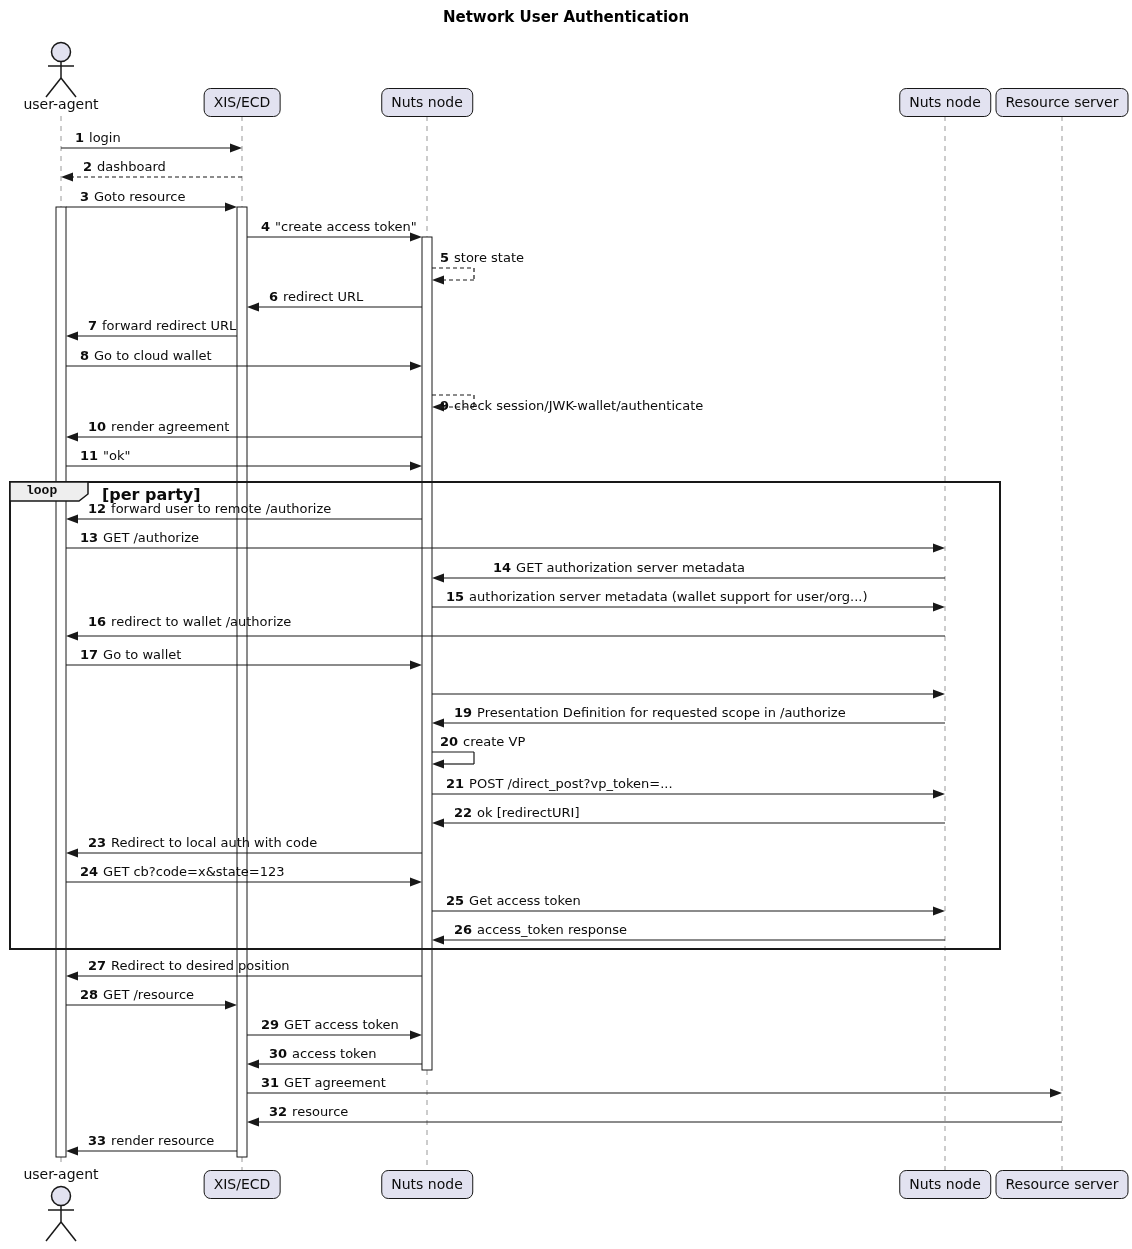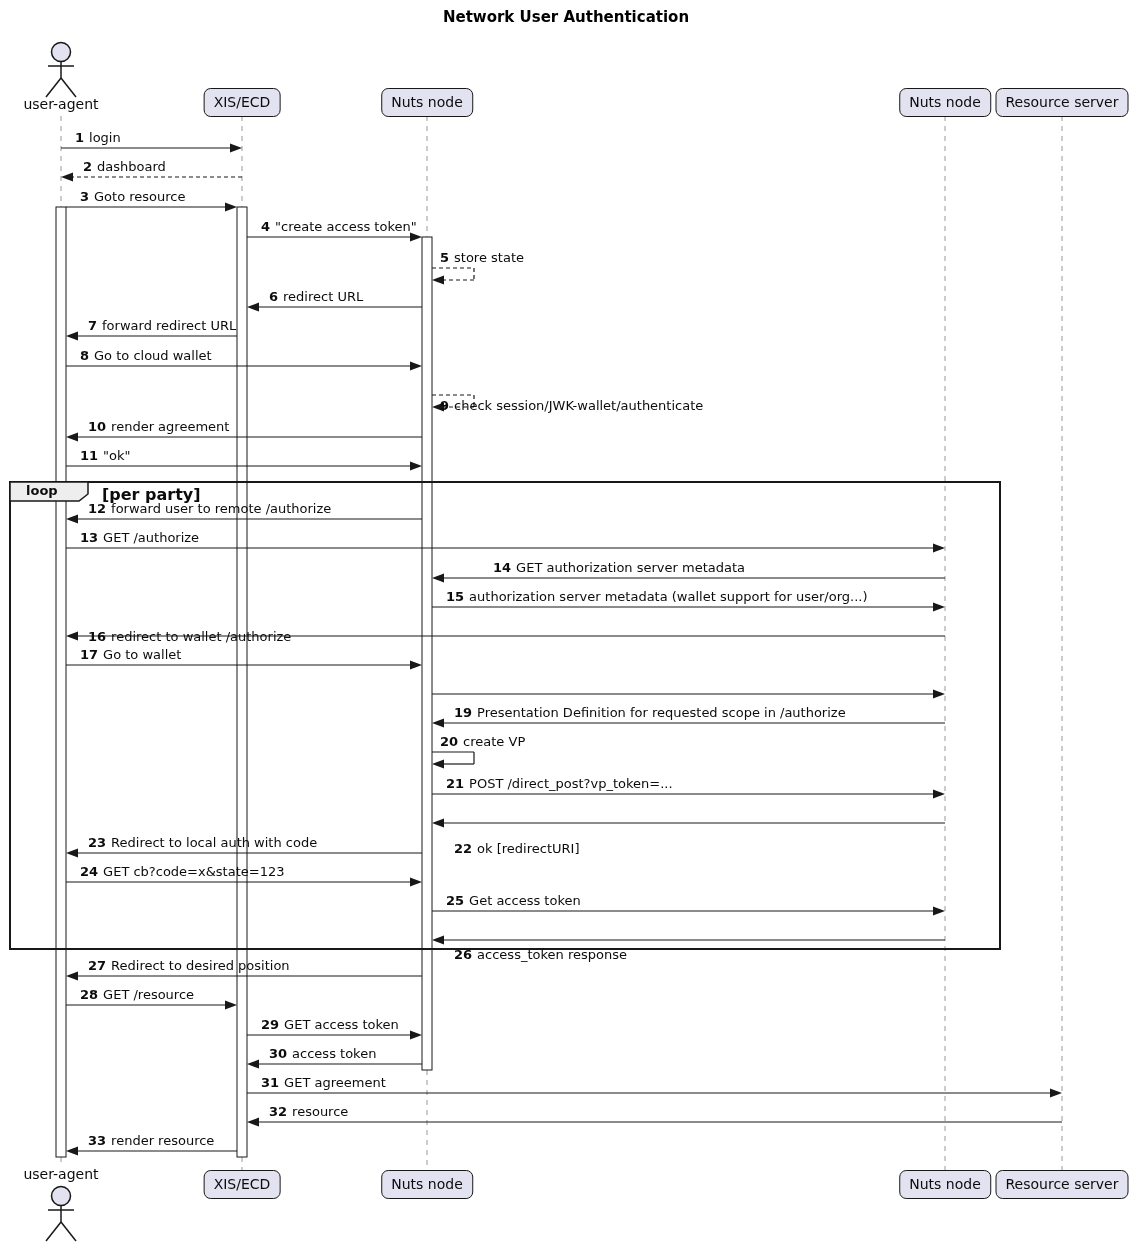--- a/index.html
+++ b/index.html
@@ -24,21 +24,21 @@
     font-size:14px;line-height:19px;white-space:nowrap;
   }
   .actor-label{
     position:absolute;transform:translateX(-50%);
     font-size:14px;white-space:nowrap;
   }
   .msg-label{
     position:absolute;font-size:13px;line-height:17px;white-space:nowrap;
   }
   .msg-num{font-weight:bold;padding-right:5px;}
-  .loop-kw{position:absolute;font-size:13px;font-weight:bold;}
+  .loop-kw{position:absolute;font-size:13px;font-weight:bold;font-family:Liberation Mono, monospace;}
   .loop-cond{position:absolute;font-size:16px;font-weight:bold;}
   svg{position:absolute;left:0;top:0;}
 </style>
 </head>
 <body>
 
 <div id="stage">
   <svg id="svg-layer" width="1132" height="1249">
       <line x1="61" y1="116" x2="61" y2="207" stroke="#999999" stroke-width="1" stroke-dasharray="5,5"></line>
       <line x1="61" y1="1157" x2="61" y2="1166" stroke="#999999" stroke-width="1" stroke-dasharray="5,5"></line>
@@ -217,30 +217,30 @@
     <div class="msg-label" style="left: 269px; top: 288px;"><span class="msg-num">6</span><span>redirect URL</span></div>
     <div class="msg-label" style="left: 88px; top: 317px;"><span class="msg-num">7</span><span>forward redirect URL</span></div>
     <div class="msg-label" style="left: 80px; top: 347px;"><span class="msg-num">8</span><span>Go to cloud wallet</span></div>
     <div class="msg-label" style="left: 440px; top: 376px; margin-top: 21px;"><span class="msg-num">9</span><span>check session/JWK-wallet/authenticate</span></div>
     <div class="msg-label" style="left: 88px; top: 418px;"><span class="msg-num">10</span><span>render agreement</span></div>
     <div class="msg-label" style="left: 80px; top: 447px;"><span class="msg-num">11</span><span>"ok"</span></div>
     <div class="msg-label" style="left: 88px; top: 500px;"><span class="msg-num">12</span><span>forward user to remote /authorize</span></div>
     <div class="msg-label" style="left: 80px; top: 529px;"><span class="msg-num">13</span><span>GET /authorize</span></div>
     <div class="msg-label" style="left: 454px; top: 559px; margin-left: 39px;"><span class="msg-num">14</span><span>GET authorization server metadata</span></div>
     <div class="msg-label" style="left: 446px; top: 588px; text-align: center;"><span class="msg-num">15</span><span>authorization server metadata (wallet support for user/org...)</span></div>
-    <div class="msg-label" style="left: 88px; top: 628px;"><span class="msg-num">16</span><span>redirect to wallet /authorize</span></div>
+    <div class="msg-label" style="left: 88px; top: 613px;"><span class="msg-num">16</span><span>redirect to wallet /authorize</span></div>
     <div class="msg-label" style="left: 80px; top: 646px;"><span class="msg-num">17</span><span>Go to wallet</span></div>
     <div class="msg-label" style="left: 454px; top: 704px;"><span class="msg-num">19</span><span>Presentation Definition for requested scope in /authorize</span></div>
     <div class="msg-label" style="left: 440px; top: 733px;"><span class="msg-num">20</span><span>create VP</span></div>
     <div class="msg-label" style="left: 446px; top: 775px;"><span class="msg-num">21</span><span>POST /direct_post?vp_token=...</span></div>
-    <div class="msg-label" style="left: 454px; top: 804px; margin-top: 36px;"><span class="msg-num">22</span><span>ok [redirectURI]</span></div>
+    <div class="msg-label" style="left: 454px; top: 804px;"><span class="msg-num">22</span><span>ok [redirectURI]</span></div>
     <div class="msg-label" style="left: 88px; top: 834px;"><span class="msg-num">23</span><span>Redirect to local auth with code</span></div>
     <div class="msg-label" style="left: 80px; top: 863px;"><span class="msg-num">24</span><span>GET cb?code=x&amp;state=123</span></div>
     <div class="msg-label" style="left: 446px; top: 892px;"><span class="msg-num">25</span><span>Get access token</span></div>
-    <div class="msg-label" style="left: 454px; top: 921px; margin-top: 25px;"><span class="msg-num">26</span><span>access_token response</span></div>
+    <div class="msg-label" style="left: 454px; top: 921px;"><span class="msg-num">26</span><span>access_token response</span></div>
     <div class="msg-label" style="left: 88px; top: 957px;"><span class="msg-num">27</span><span>Redirect to desired position</span></div>
     <div class="msg-label" style="left: 80px; top: 986px;"><span class="msg-num">28</span><span>GET /resource</span></div>
     <div class="msg-label" style="left: 261px; top: 1016px;"><span class="msg-num">29</span><span>GET access token</span></div>
     <div class="msg-label" style="left: 269px; top: 1045px;"><span class="msg-num">30</span><span>access token</span></div>
     <div class="msg-label" style="left: 261px; top: 1074px;"><span class="msg-num">31</span><span>GET agreement</span></div>
     <div class="msg-label" style="left: 269px; top: 1103px;"><span class="msg-num">32</span><span>resource</span></div>
     <div class="msg-label" style="left: 88px; top: 1132px;"><span class="msg-num">33</span><span>render resource</span></div>
     <div class="actor-label" style="left: 61px; top: 96px;">user-agent</div>
     <div class="actor-label" style="left: 61px; top: 1166px;">user-agent</div>
     <div class="pbox" style="left: 242px; top: 88px;">XIS/ECD</div>

